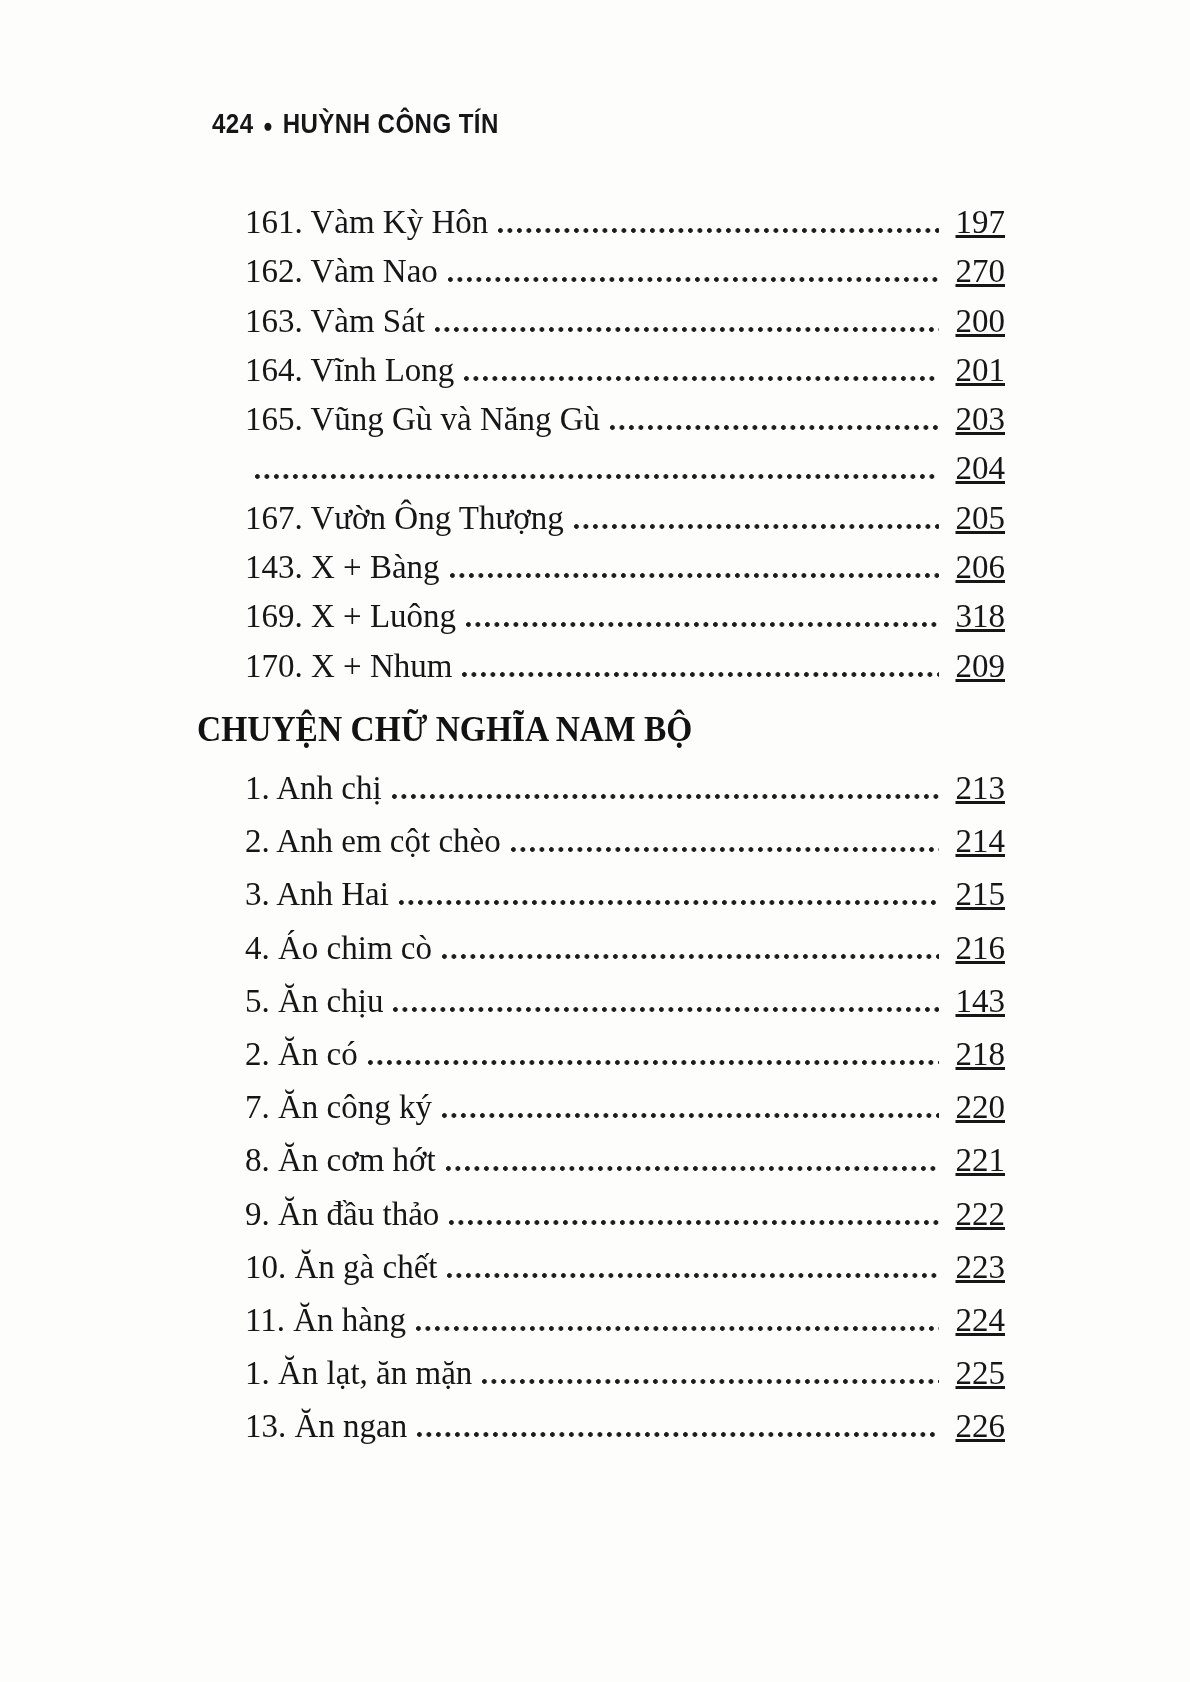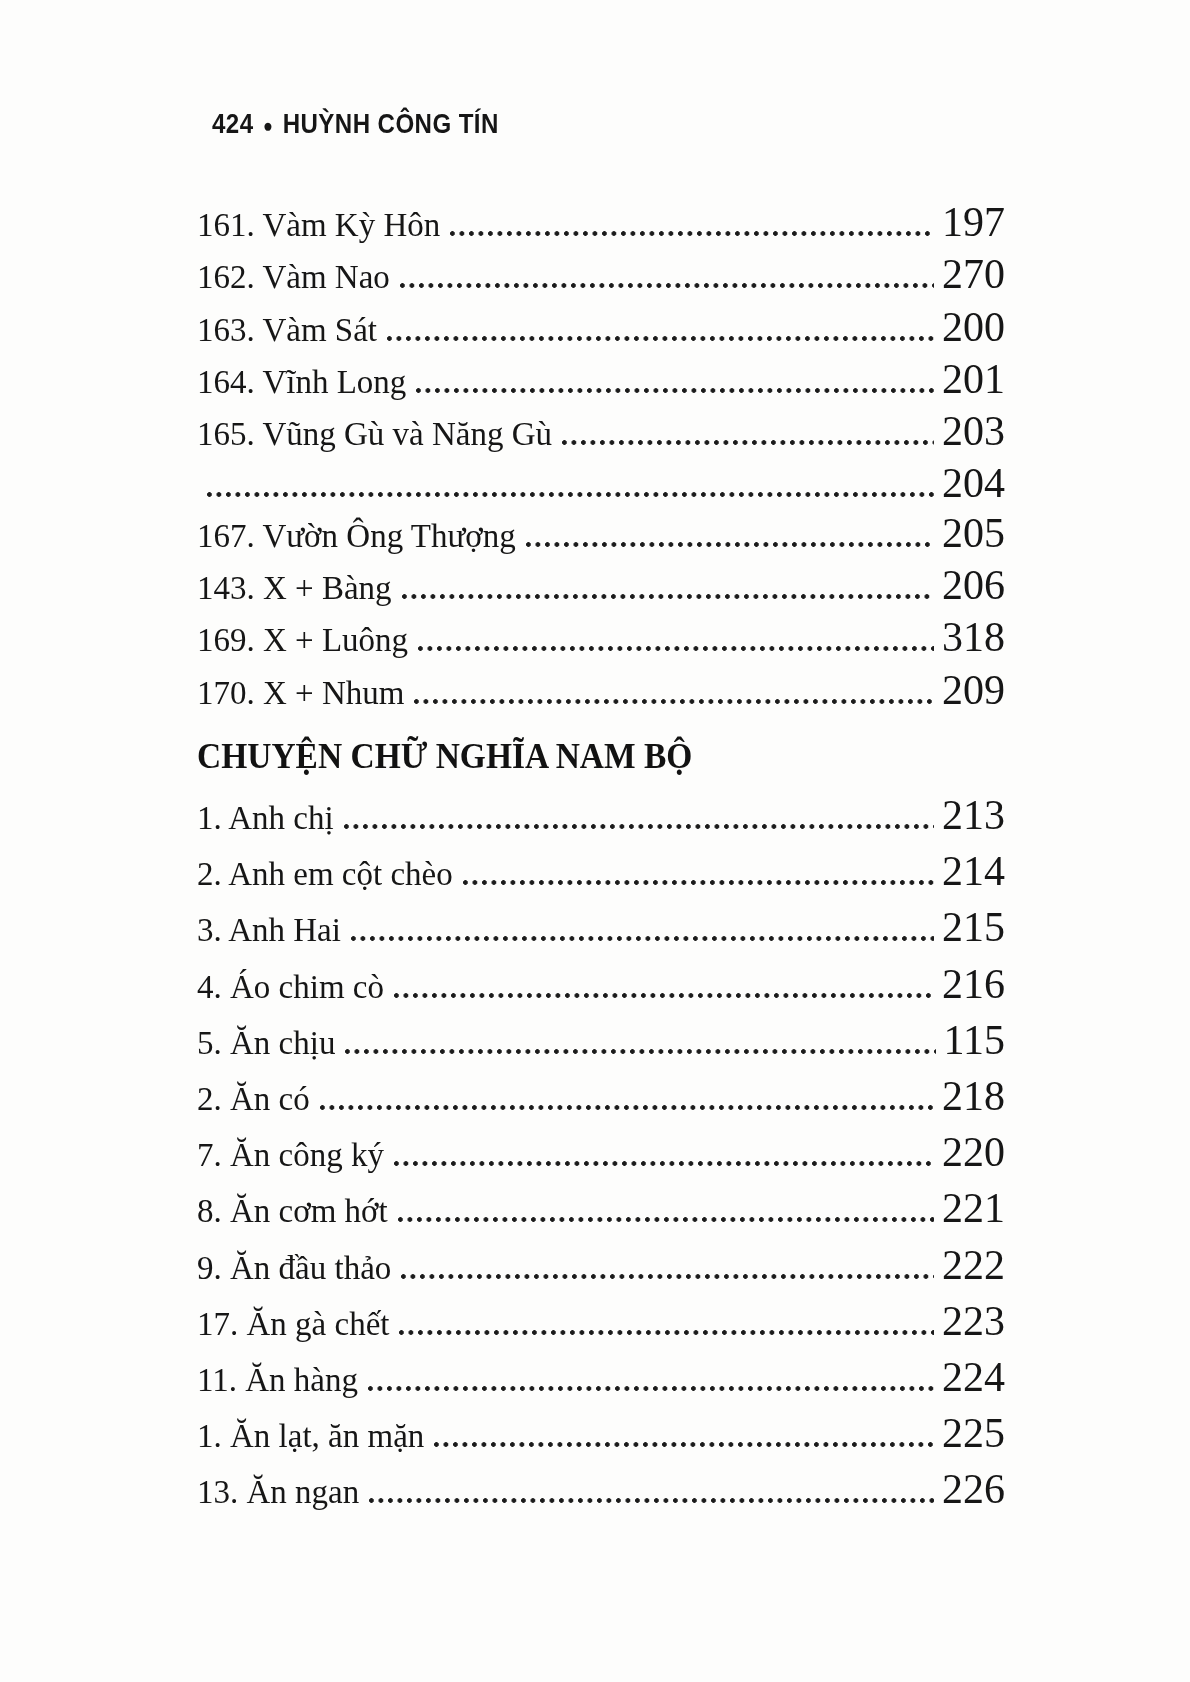--- a/index.html
+++ b/index.html
@@ -43,34 +43,36 @@
   }
   .toc {
     position: absolute;
     left: 197px;
     top: 198px;
     width: 808px;
   }
   .entry {
     display: flex;
     align-items: baseline;
+    margin-left: 48px;
     justify-content: space-between;
   }
   .s0 .label, .s0 .pagenum { line-height: 49.3px; }
   .s1 .label, .s1 .pagenum { line-height: 53.2px; }
   .label {
     font-size: 33px;
     white-space: pre;
     flex: 0 0 auto;
   }
   .pagenum {
-    font-size: 42px;
+    font-size: 33px;
     flex: 0 0 auto;
     min-width: 58px;
     text-align: right;
+    text-decoration: underline;
   }
   .leader {
     flex: 1 1 auto;
     height: 5px;
     margin: 0 8px 0 10px;
     min-width: 24px;
     background-image: radial-gradient(circle at 2.4px 2.5px, #1b1b1b 2.05px, rgba(0,0,0,0) 2.6px);
     background-size: 9.5px 5px;
     background-repeat: repeat-x;
     background-position: left bottom;
@@ -169,21 +171,21 @@
             <span class="pagenum">215</span>
           </div>
           <div class="entry">
             <span class="label">4. Áo chim cò</span>
             <span class="leader"></span>
             <span class="pagenum">216</span>
           </div>
           <div class="entry">
             <span class="label">5. Ăn chịu</span>
             <span class="leader"></span>
-            <span class="pagenum">115</span>
+            <span class="pagenum">143</span>
           </div>
           <div class="entry">
             <span class="label">2. Ăn có</span>
             <span class="leader"></span>
             <span class="pagenum">218</span>
           </div>
           <div class="entry">
             <span class="label">7. Ăn công ký</span>
             <span class="leader"></span>
             <span class="pagenum">220</span>
@@ -192,21 +194,21 @@
             <span class="label">8. Ăn cơm hớt</span>
             <span class="leader"></span>
             <span class="pagenum">221</span>
           </div>
           <div class="entry">
             <span class="label">9. Ăn đầu thảo</span>
             <span class="leader"></span>
             <span class="pagenum">222</span>
           </div>
           <div class="entry">
-            <span class="label">17. Ăn gà chết</span>
+            <span class="label">10. Ăn gà chết</span>
             <span class="leader"></span>
             <span class="pagenum">223</span>
           </div>
           <div class="entry">
             <span class="label">11. Ăn hàng</span>
             <span class="leader"></span>
             <span class="pagenum">224</span>
           </div>
           <div class="entry">
             <span class="label">1. Ăn lạt, ăn mặn</span>

